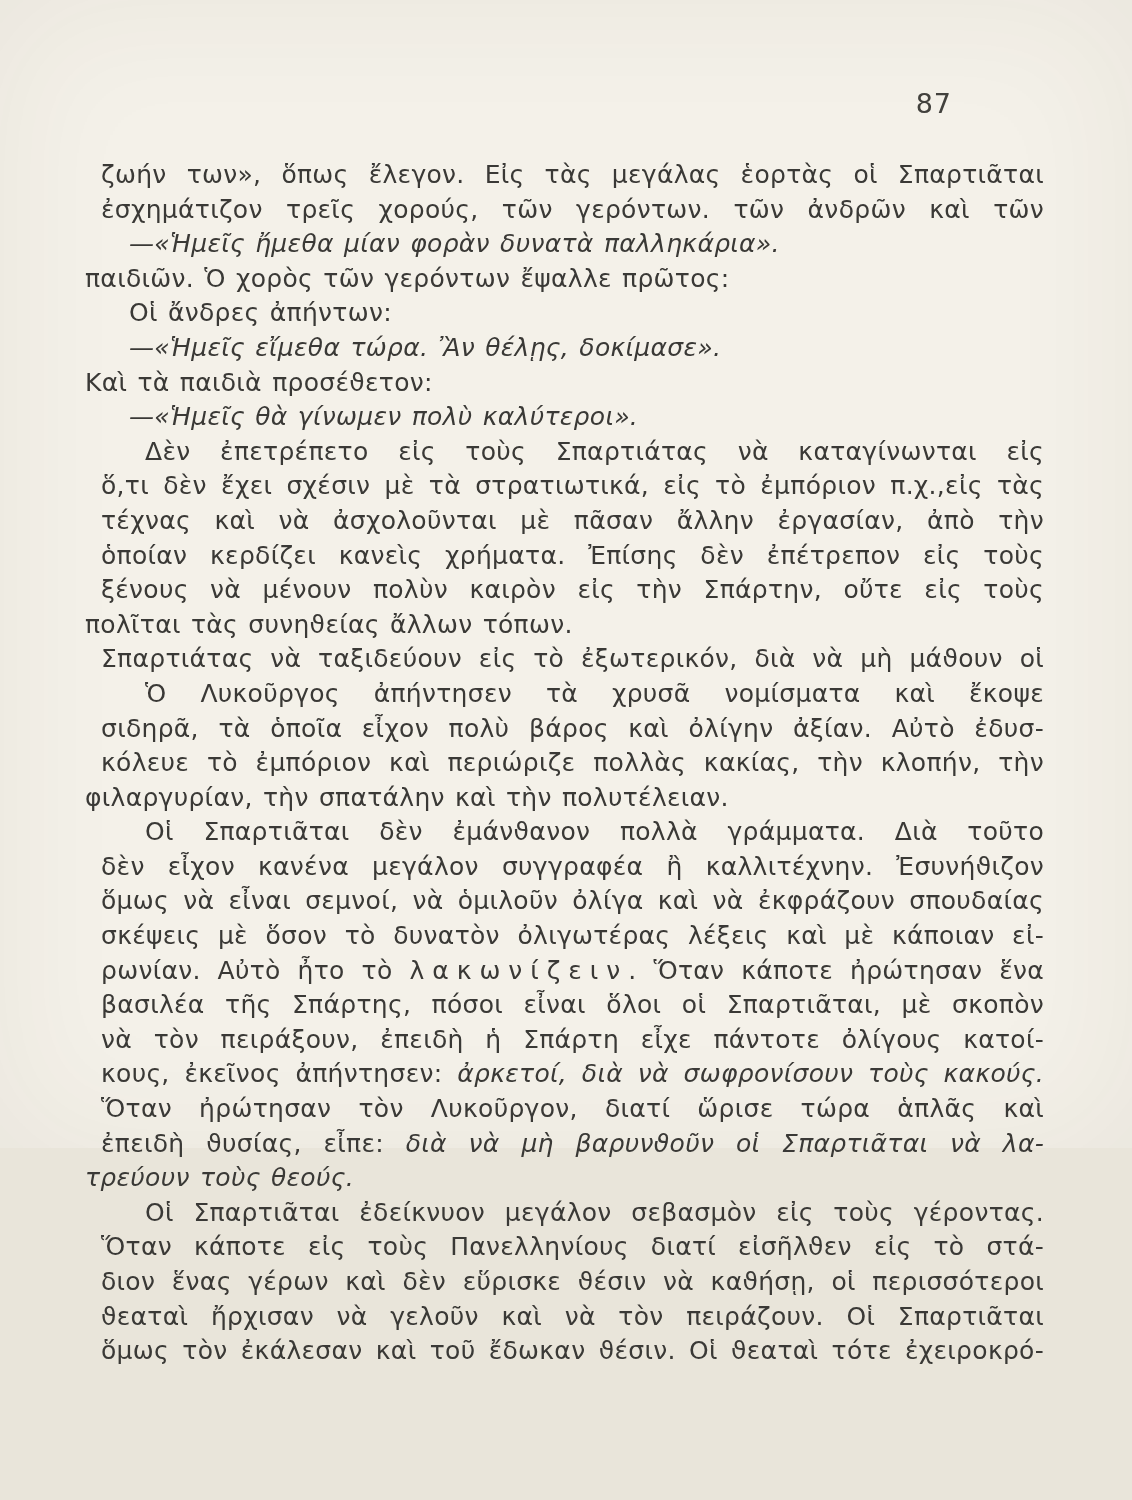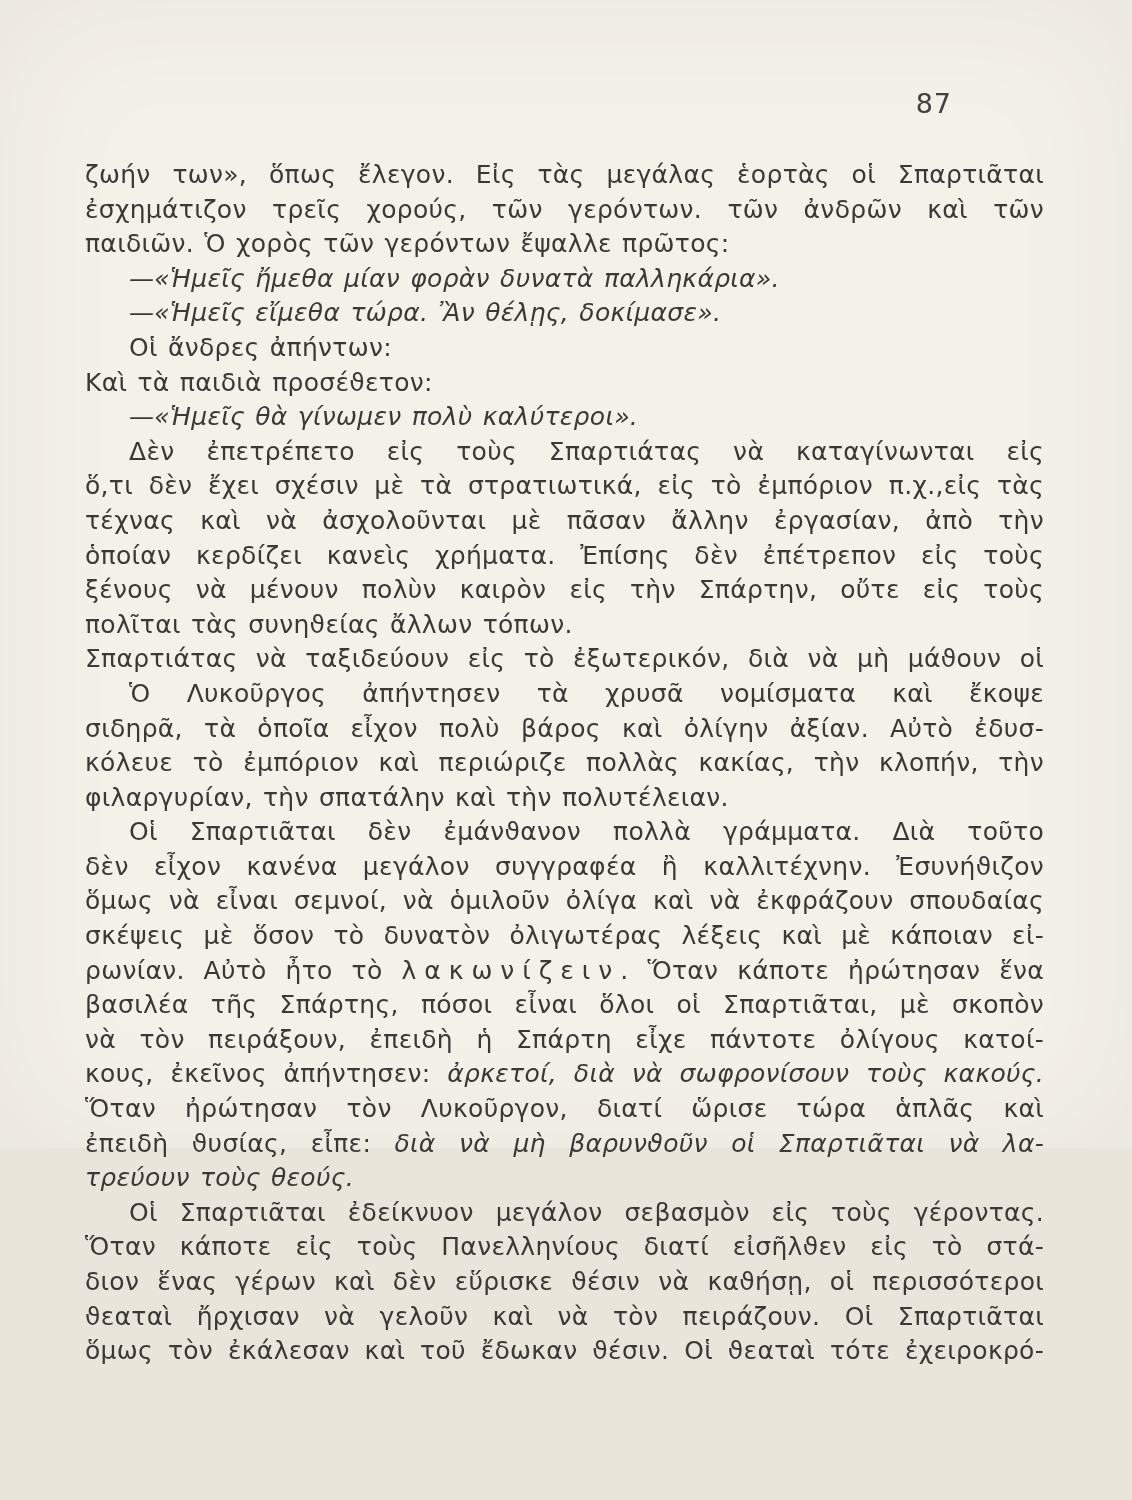--- a/index.html
+++ b/index.html
@@ -37,37 +37,38 @@
     line-height: 34.6px;
     min-height: 34.6px;
     letter-spacing: 0.3px;
     word-spacing: 2px;
     white-space: normal;
   }
   .line.justify {
     text-align: justify;
     -moz-text-align-last: justify;
     text-align-last: justify;
+    margin-left: 16px;
   }
   .line.indent { padding-left: 44px; }
   .seg.it { font-style: italic; }
   .seg.sp { letter-spacing: 0.32em; }
 </style>
 </head>
 <body>
 
 <div class="page">
   <div class="page-number">87</div>
   <div class="text-block">
       <div class="line justify"><span class="seg">ζωήν των», ὅπως ἔλεγον. Εἰς τὰς μεγάλας ἑορτὰς οἱ Σπαρτιᾶται</span></div>
       <div class="line justify"><span class="seg">ἐσχημάτιζον τρεῖς χορούς, τῶν γερόντων. τῶν ἀνδρῶν καὶ τῶν</span></div>
+      <div class="line indent"><span class="seg it">—«Ἡμεῖς ἤμεθα μίαν φορὰν δυνατὰ παλληκάρια».</span></div>
       <div class="line"><span class="seg">παιδιῶν. Ὁ χορὸς τῶν γερόντων ἔψαλλε πρῶτος:</span></div>
-      <div class="line indent"><span class="seg it">—«Ἡμεῖς ἤμεθα μίαν φορὰν δυνατὰ παλληκάρια».</span></div>
+      <div class="line indent"><span class="seg">Οἱ ἄνδρες ἀπήντων:</span></div>
       <div class="line indent"><span class="seg it">—«Ἡμεῖς εἴμεθα τώρα. Ἂν θέλῃς, δοκίμασε».</span></div>
-      <div class="line indent"><span class="seg">Οἱ ἄνδρες ἀπήντων:</span></div>
       <div class="line"><span class="seg">Καὶ τὰ παιδιὰ προσέϑετον:</span></div>
       <div class="line indent"><span class="seg it">—«Ἡμεῖς θὰ γίνωμεν πολὺ καλύτεροι».</span></div>
       <div class="line indent justify"><span class="seg">Δὲν ἐπετρέπετο εἰς τοὺς Σπαρτιάτας νὰ καταγίνωνται εἰς</span></div>
       <div class="line justify"><span class="seg">ὅ,τι δὲν ἔχει σχέσιν μὲ τὰ στρατιωτικά, εἰς τὸ ἐμπόριον π.χ.,εἰς τὰς</span></div>
       <div class="line justify"><span class="seg">τέχνας καὶ νὰ ἀσχολοῦνται μὲ πᾶσαν ἄλλην ἐργασίαν, ἀπὸ τὴν</span></div>
       <div class="line justify"><span class="seg">ὁποίαν κερδίζει κανεὶς χρήματα. Ἐπίσης δὲν ἐπέτρεπον εἰς τοὺς</span></div>
       <div class="line justify"><span class="seg">ξένους νὰ μένουν πολὺν καιρὸν εἰς τὴν Σπάρτην, οὔτε εἰς τοὺς</span></div>
       <div class="line"><span class="seg">πολῖται τὰς συνηϑείας ἄλλων τόπων.</span></div>
       <div class="line justify"><span class="seg">Σπαρτιάτας νὰ ταξιδεύουν εἰς τὸ ἐξωτερικόν, διὰ νὰ μὴ μάϑουν οἱ</span></div>
       <div class="line indent justify"><span class="seg">Ὁ Λυκοῦργος ἀπήντησεν τὰ χρυσᾶ νομίσματα καὶ ἔκοψε</span></div>

